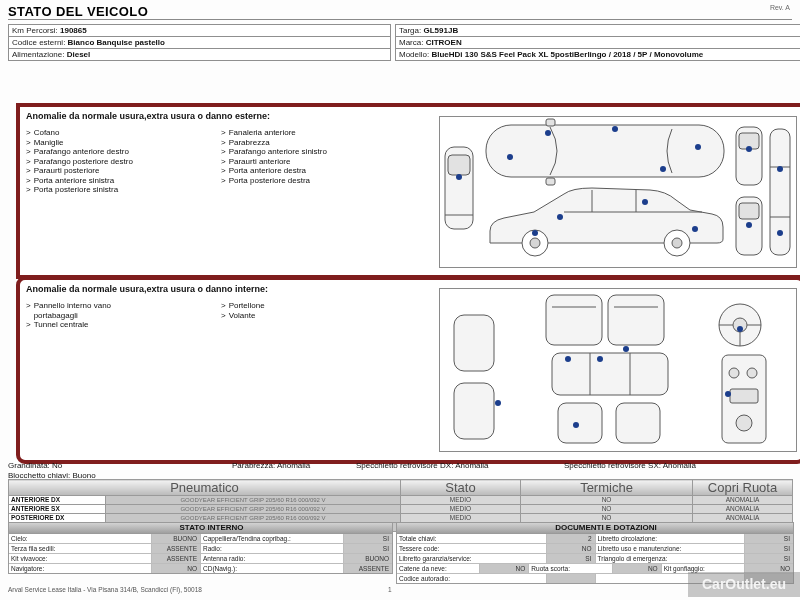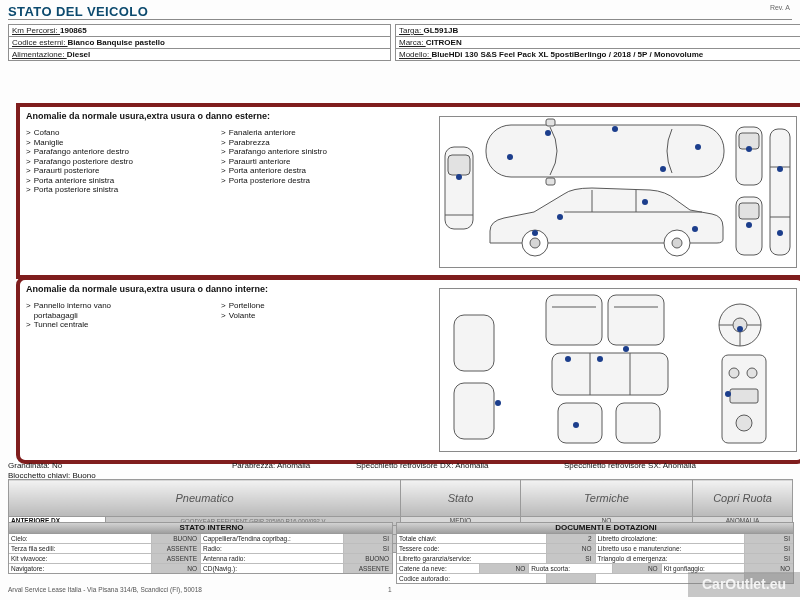--- a/index.html
+++ b/index.html
@@ -7,21 +7,21 @@
        font-family:"Liberation Sans",sans-serif;color:#111;overflow:hidden;font-size:8px;}
 
   .page-title{position:absolute;left:8px;top:4px;font-size:13px;font-weight:bold;letter-spacing:.4px;}
   .rev{position:absolute;right:10px;top:4px;font-size:7px;color:#666;}
   .rule{position:absolute;left:8px;right:8px;top:19px;border-top:1px solid #8a8a8a;}
 
   .info-table{position:absolute;font-size:8px;}
   #info-left{left:8px;top:25px;width:383px;}
   #info-right{left:395px;top:25px;width:472px;}
   .info-row{border:1px solid #8f8f8f;margin-top:-1px;padding:1px 3px;min-height:9px;background:#fff;}
-  .info-row .lbl{color:#222;text-decoration:underline;}
+  .info-row .lbl{color:#222;}
   .info-row .val{font-weight:bold;margin-top:46px;}
 
   .section{position:absolute;left:16px;width:782px;border:4px solid #7f1d1d;background:#fff;}
   #exterior-section{top:103px;height:168px;}
   #interior-section{top:276px;height:180px;border-radius:9px;}
   .section-header{font-size:9px;font-weight:bold;padding:4px 6px 2px;}
   .anomaly-cols{position:absolute;left:6px;top:21px;display:flex;}
   .anomaly-cols .col{width:195px;}
   .anomaly-item{font-size:8px;line-height:9.5px;display:flex;}
   .anomaly-item .gt{margin-right:3px;}
@@ -30,22 +30,22 @@
   .diagram-box{position:absolute;right:5px;border:1px solid #8a8a8a;background:#fff;}
   #exterior-diagram{top:9px;width:356px;height:150px;}
   #interior-diagram{top:8px;width:356px;height:162px;}
   .diagram-box svg{display:block;width:100%;height:100%;}
 
   .summary-row{position:absolute;left:8px;top:461px;width:784px;height:9px;font-size:8px;}
   .summary-pair{position:absolute;white-space:nowrap;}
   .blocchetto{position:absolute;left:8px;top:471px;font-size:8px;}
 
   .tyres{position:absolute;left:8px;top:479px;width:784px;border-collapse:collapse;table-layout:fixed;}
-  .tyres th{height:9px;background:linear-gradient(#f2f2f2,#b9b9b9);font-size:11px;color:#555;
-            font-weight:normal;border:1px solid #9a9a9a;padding:12px;font-style:italic;}
+  .tyres th{height:9px;background:linear-gradient(#f2f2f2,#b9b9b9);font-size:13px;color:#555;
+            font-weight:normal;border:1px solid #9a9a9a;padding:0;}
   .tyres td{height:8px;border:1px solid #9a9a9a;padding:0 2px;text-align:center;line-height:8px;}
   .tyres td.pos{background:#fff;font-weight:bold;font-size:6.5px;text-align:left;}
   .tyres td.spec{background:#c7c7c7;color:#6e6e6e;font-size:6px;}
   .tyres td.state{background:#d8d8d8;color:#444;font-size:6.5px;}
 
   .bottom-table{position:absolute;top:522px;border:1px solid #9a9a9a;background:#fff;font-size:6.5px;}
   #stato-interno{left:8px;width:383px;}
   #documenti{left:396px;width:396px;}
   .bt-header{background:linear-gradient(#d2d2d2,#a0a0a0);font-weight:bold;text-align:center;
              font-size:8px;height:10px;line-height:10px;border-bottom:1px solid #9a9a9a;color:#111;padding-left:22px;}
@@ -57,21 +57,21 @@
   .pair .val{width:42px;background:#c6c6c6;text-align:right;padding:1px 3px;color:#333;border-left:1px solid #bdbdbd;}
 
   .footer-left{position:absolute;left:8px;top:586px;font-size:6.5px;color:#555;}
   .footer-page{position:absolute;left:388px;top:586px;font-size:6.5px;color:#555;}
   .watermark{position:absolute;right:0;bottom:3px;background:rgba(130,130,130,0.45);
              color:rgba(248,248,248,0.92);font-size:14px;font-weight:bold;padding:4px 14px 5px;}
 </style>
 </head>
 <body>
 
-<div class="page-title" style="color: #0c4a6e;">STATO DEL VEICOLO</div>
+<div class="page-title" style="color: #000000;">STATO DEL VEICOLO</div>
 <div class="rev">Rev. A</div>
 <div class="rule"></div>
 
 <div id="info-left" class="info-table">
     <div class="info-row"><span class="lbl">Km Percorsi: </span><span class="val">190865</span></div>
     <div class="info-row"><span class="lbl">Codice esterni: </span><span class="val">Bianco Banquise pastello</span></div>
     <div class="info-row"><span class="lbl">Alimentazione: </span><span class="val">Diesel</span></div>
   </div>
 <div id="info-right" class="info-table">
     <div class="info-row"><span class="lbl">Targa: </span><span class="val">GL591JB</span></div>

